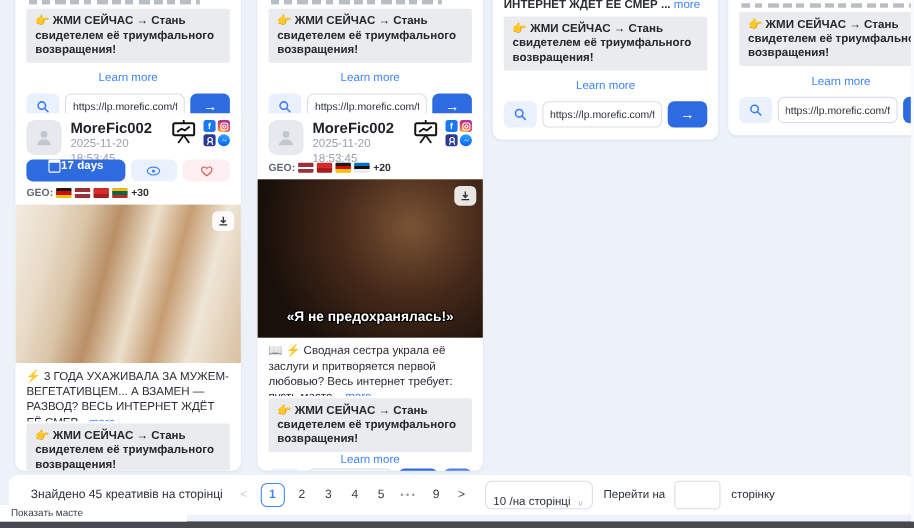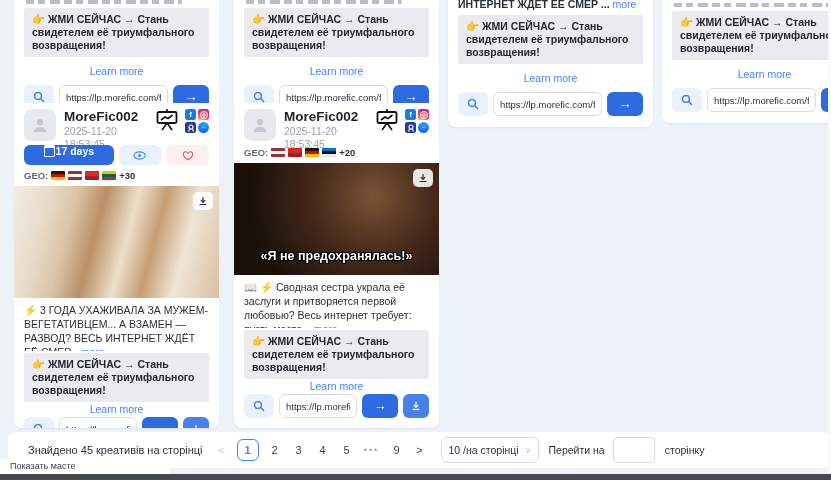--- a/index.html
+++ b/index.html
@@ -58,42 +58,42 @@
     justify-content:center;cursor:pointer;padding:0;}
   .georow{display:flex;align-items:center;gap:3px;height:15px;margin-bottom:3px;}
   .geolabel{font-size:9.5px;font-weight:bold;color:#626975;text-align:right;}
   .geoextra{font-size:9.5px;font-weight:bold;color:#2a2e35;}
   .flag{width:14px;height:9px;border-radius:1px;display:inline-block;box-shadow:0 0 0 .5px rgba(0,0,0,.08) inset;}
   .flag-de{background:linear-gradient(#1a1a1a 33%,#d00c0c 33% 66%,#f5c400 66%);}
   .flag-lv{background:linear-gradient(#9e3039 38%,#fff 38% 62%,#9e3039 62%);}
   .flag-red{background:linear-gradient(#d42b2b 55%,#a81e1e 55%);}
   .flag-lt{background:linear-gradient(#fdb913 33%,#006a44 33% 66%,#c1272d 66%);}
   .flag-ee{background:linear-gradient(#0072ce 33%,#111 33% 66%,#eee 66%);}
-  .imgbox{position:relative;width:205px;height:112px;overflow:hidden;}
+  .imgbox{position:relative;width:205px;height:144px;overflow:hidden;}
   .img1{background:linear-gradient(105deg,#f3ece2 0%,#e8dbc8 16%,#d9c4a6 28%,#b98f66 40%,#ecdfca 54%,#c69d73 66%,#efe6d7 80%,#d8bfa0 100%);}
   .img2{background:radial-gradient(circle at 68% 30%,#7a5334 0%,#45291a 38%,#19100a 78%);}
   .imgdl{position:absolute;top:6px;right:6px;width:20px;height:18px;background:rgba(255,255,255,.88);
     border:none;border-radius:5px;display:flex;align-items:center;justify-content:center;cursor:pointer;padding:0;}
   .overlay{position:absolute;left:0;right:0;bottom:12px;text-align:center;font-weight:bold;}
   .ovl1{font-size:12.5px;color:#fff;text-shadow:-1px -1px 0 #000,1px -1px 0 #000,-1px 1px 0 #000,1px 1px 0 #000;}
   .ovl2{font-size:13.5px;color:#ffd60a;text-shadow:-1px -1px 0 #000,1px -1px 0 #000,-1px 1px 0 #000,1px 1px 0 #000;}
   .desc{font-size:10.5px;line-height:14px;color:#2a2e35;padding:5px 0 4px;height:44px;overflow:hidden;}
   .more-link{color:#4285f4;cursor:pointer;}
   .fbanner{margin:2px 10px 0;}
   
   .pagebar{position:absolute;left:8px;right:0;top:432px;height:36px;background:#fff;border-radius:8px;
     display:flex;align-items:center;padding-left:20px;box-sizing:border-box;gap:8px;}
   .found{font-size:11px;color:#2b3138;margin-right:4px;}
   .pgarrow{font-size:11px;color:#3a4049;width:14px;text-align:center;cursor:pointer;}
   .pgarrow.disabled{color:#c6ccd5;}
   .page{font-size:11px;color:#3a4049;min-width:16px;text-align:center;cursor:pointer;}
   .page.active{border:1px solid #4285f4;color:#4285f4;border-radius:6px;width:20px;height:20px;
     line-height:20px;font-weight:bold;}
   .pgdots{color:#9aa1ab;font-size:9px;letter-spacing:2px;min-width:18px;text-align:center;}
-  .perpage{display:flex;align-items:center;gap:6px;border:1px solid #d9dee6;border-radius:6px;height:24px;
+  .perpage{display:flex;align-items:flex-end;gap:6px;border:1px solid #d9dee6;border-radius:6px;height:24px;
     padding:0 7px;font-size:10.5px;color:#2b3138;margin-left:6px;cursor:pointer;}
   .chev{color:#b9c0ca;font-size:8px;}
   .gotolabel{font-size:10.5px;color:#2b3138;margin-left:2px;}
   .gotoinput{width:36px;height:22px;border:1px solid #d9dee6;border-radius:4px;}
   
   .darkstrip{position:absolute;left:0;right:0;bottom:0;height:6px;background:#46494e;}
   .menutab{position:absolute;left:0;bottom:6px;width:170px;height:15px;background:#fff;
     border-radius:0 5px 0 0;font-size:9px;color:#3a3f46;line-height:15px;padding-left:10px;
     box-sizing:border-box;cursor:pointer;z-index:5;}
   .scrolltrack{position:absolute;right:0;top:0;bottom:6px;width:3px;background:#f8fafc;}

